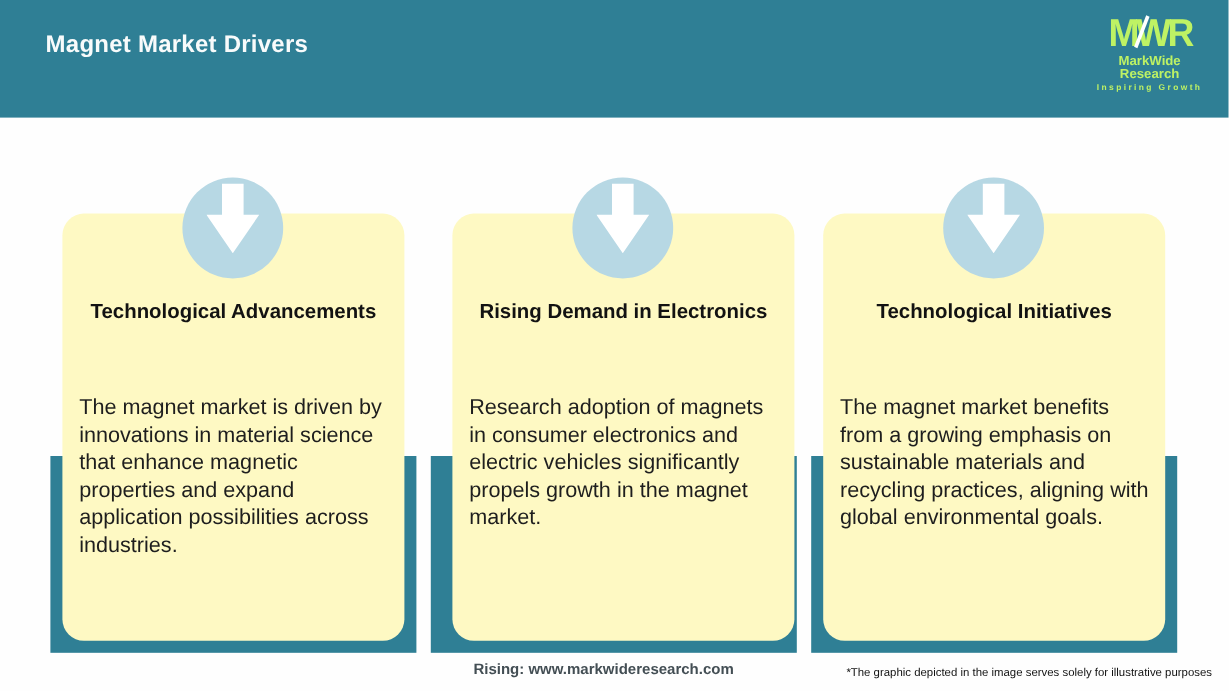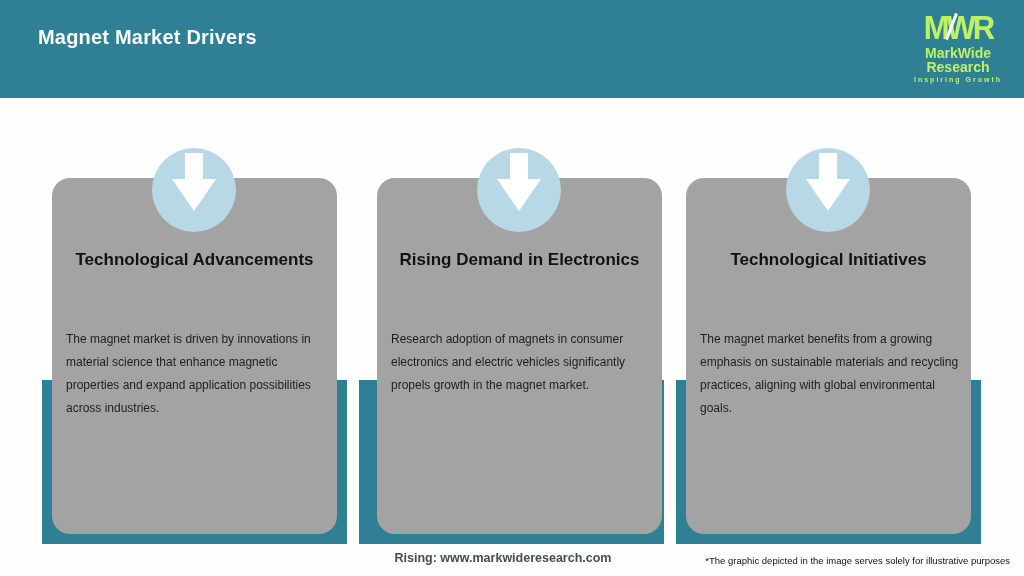--- a/index.html
+++ b/index.html
@@ -24,47 +24,47 @@
   }
   .logo-monogram {
     position:relative; display:inline-block;
     font-size:31px; font-weight:800; letter-spacing:-3px;
     transform:scaleY(1.05);
   }
   .logo-slash {
     position:absolute; left:38%; top:1px; width:3px; height:27px;
     background:#ffffff; transform:rotate(22deg);
   }
-  .logo-name { font-size:14px; font-weight:800; margin-top:3px; }
+  .logo-name { font-size:11px; font-weight:800; margin-top:3px; }
   .logo-tagline { font-size:7px; font-weight:700; letter-spacing:2px; margin-top:2px; }
 
   
   .card-backdrop {
     position:absolute; top:380px; width:305px; height:164px;
     background:#2f7f95;
   }
   .bd-0 { left:42px; }  .bd-1 { left:359px; }  .bd-2 { left:676px; }
   .card {
     position:absolute; top:178px; width:285px; height:356px;
-    background:#a3a3a3; border-radius:18px;
+    background:#fef9c3; border-radius:18px;
   }
   .cd-0 { left:52px; }  .cd-1 { left:377px; }  .cd-2 { left:686px; }
   .badge {
     position:absolute; top:-30px; left:100px; width:84px; height:84px;
     border-radius:50%; background:#b7d8e4;
     display:flex; justify-content:center; align-items:flex-start;
     padding-top:5px;
   }
   .card-title {
     position:absolute; top:72px; left:8px; right:8px;
     text-align:center; font-size:17px; font-weight:700; color:#121212;
   }
   .card-body {
     position:absolute; top:150px; left:14px; right:12px;
-    font-size:12px; line-height:23px; color:#1e1e1e;
+    font-size:18px; line-height:23px; color:#1e1e1e;
   }
 
   
   .source-text {
     position:absolute; left:0; width:1006px; top:551px;
     text-align:center; font-size:12.5px; font-weight:700; color:#434e54;
   }
   .disclaimer-text {
     position:absolute; right:14px; top:555px;
     font-size:9.5px; color:#101010;

